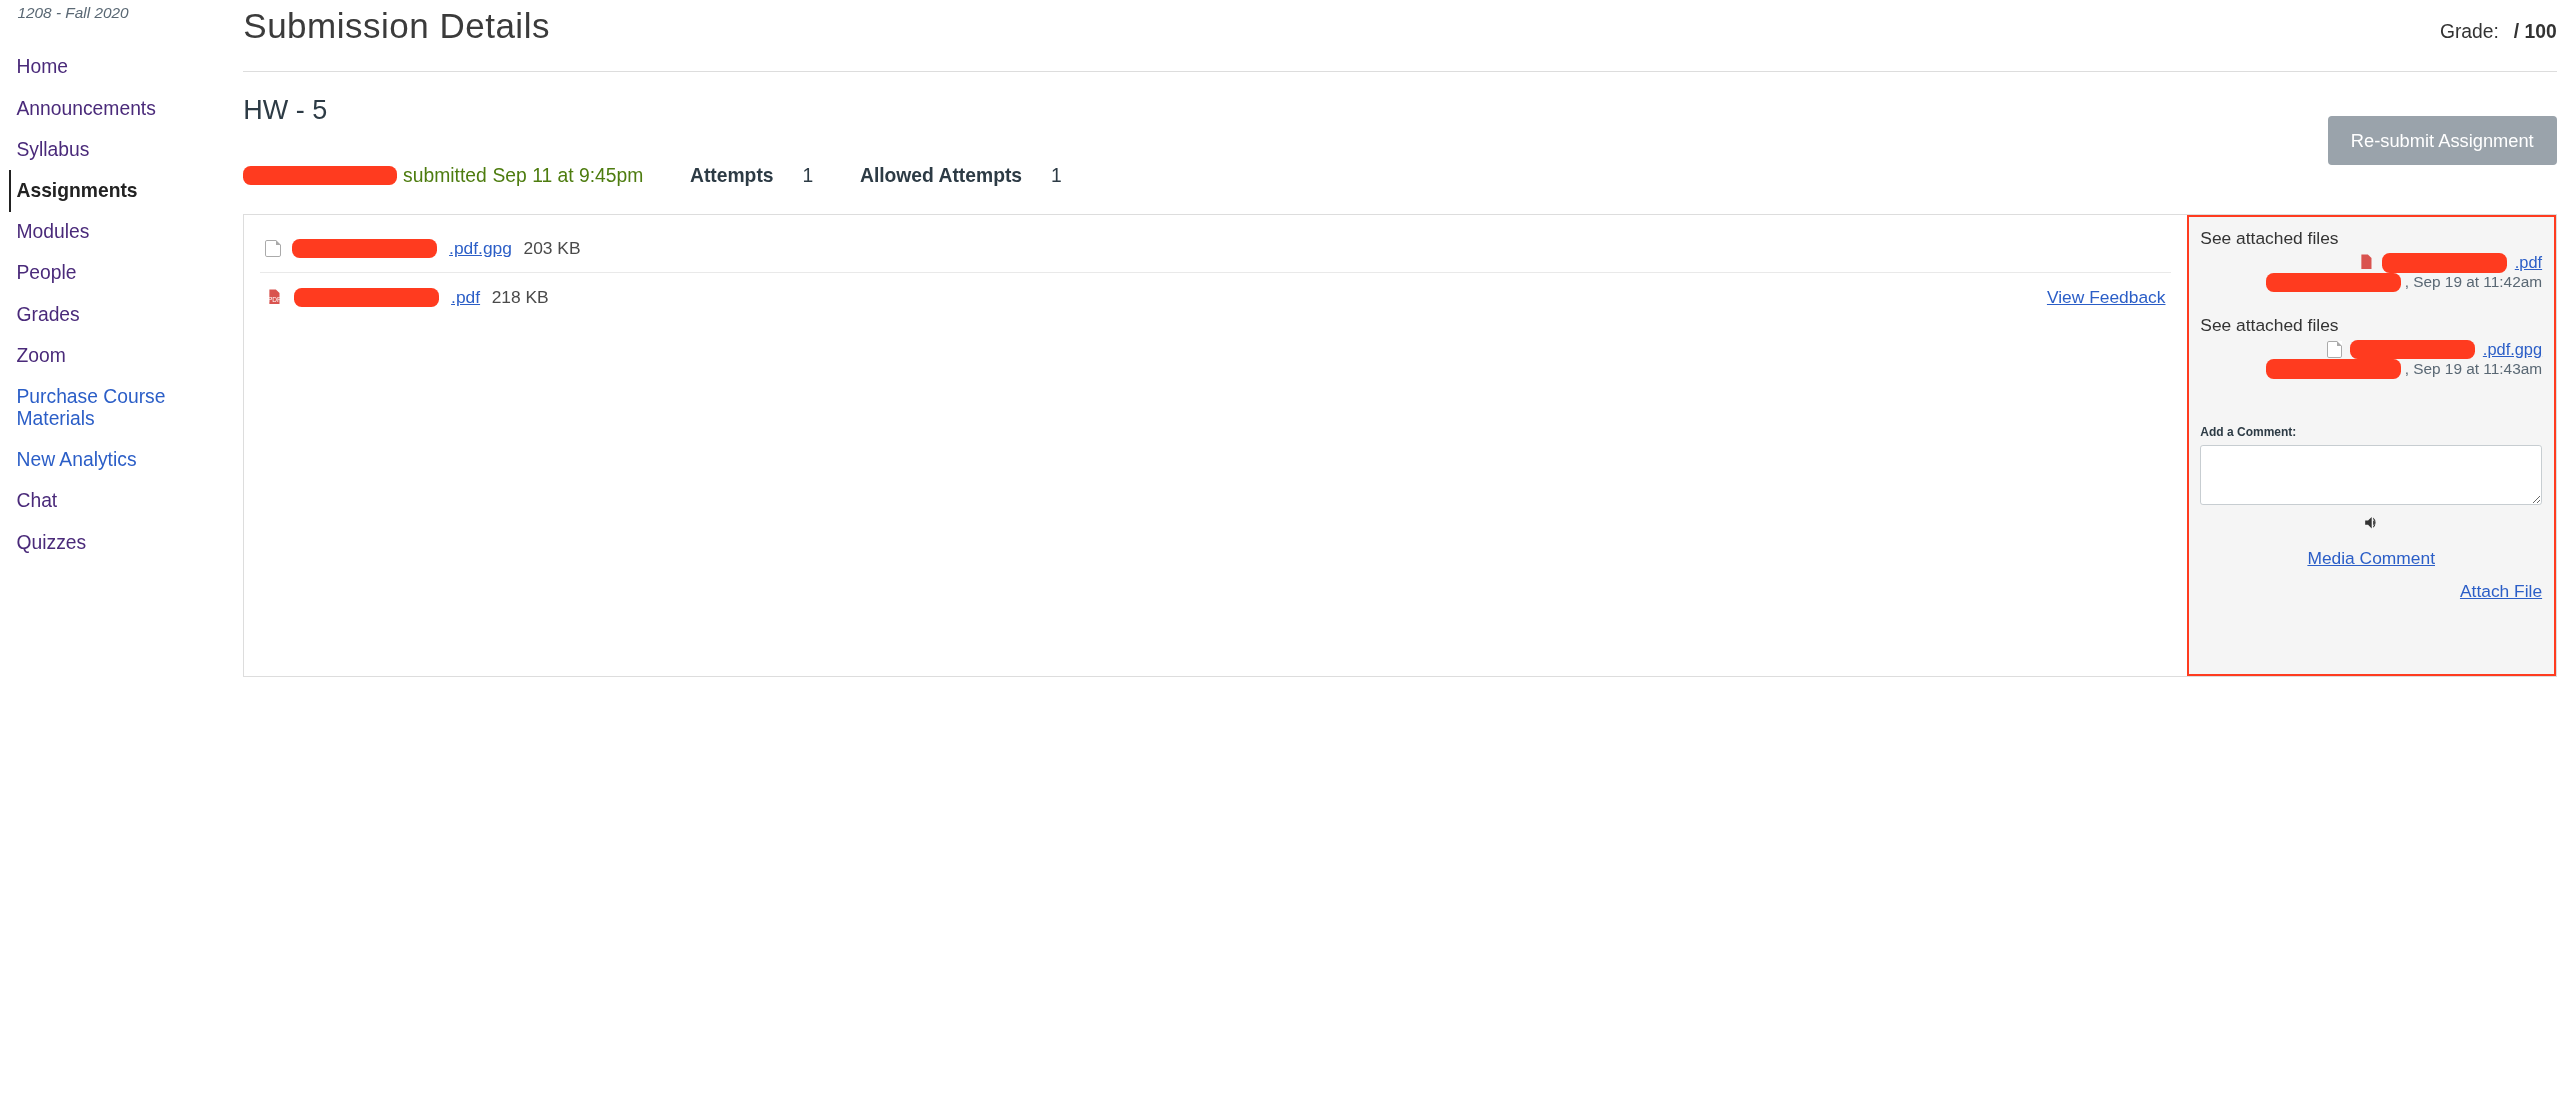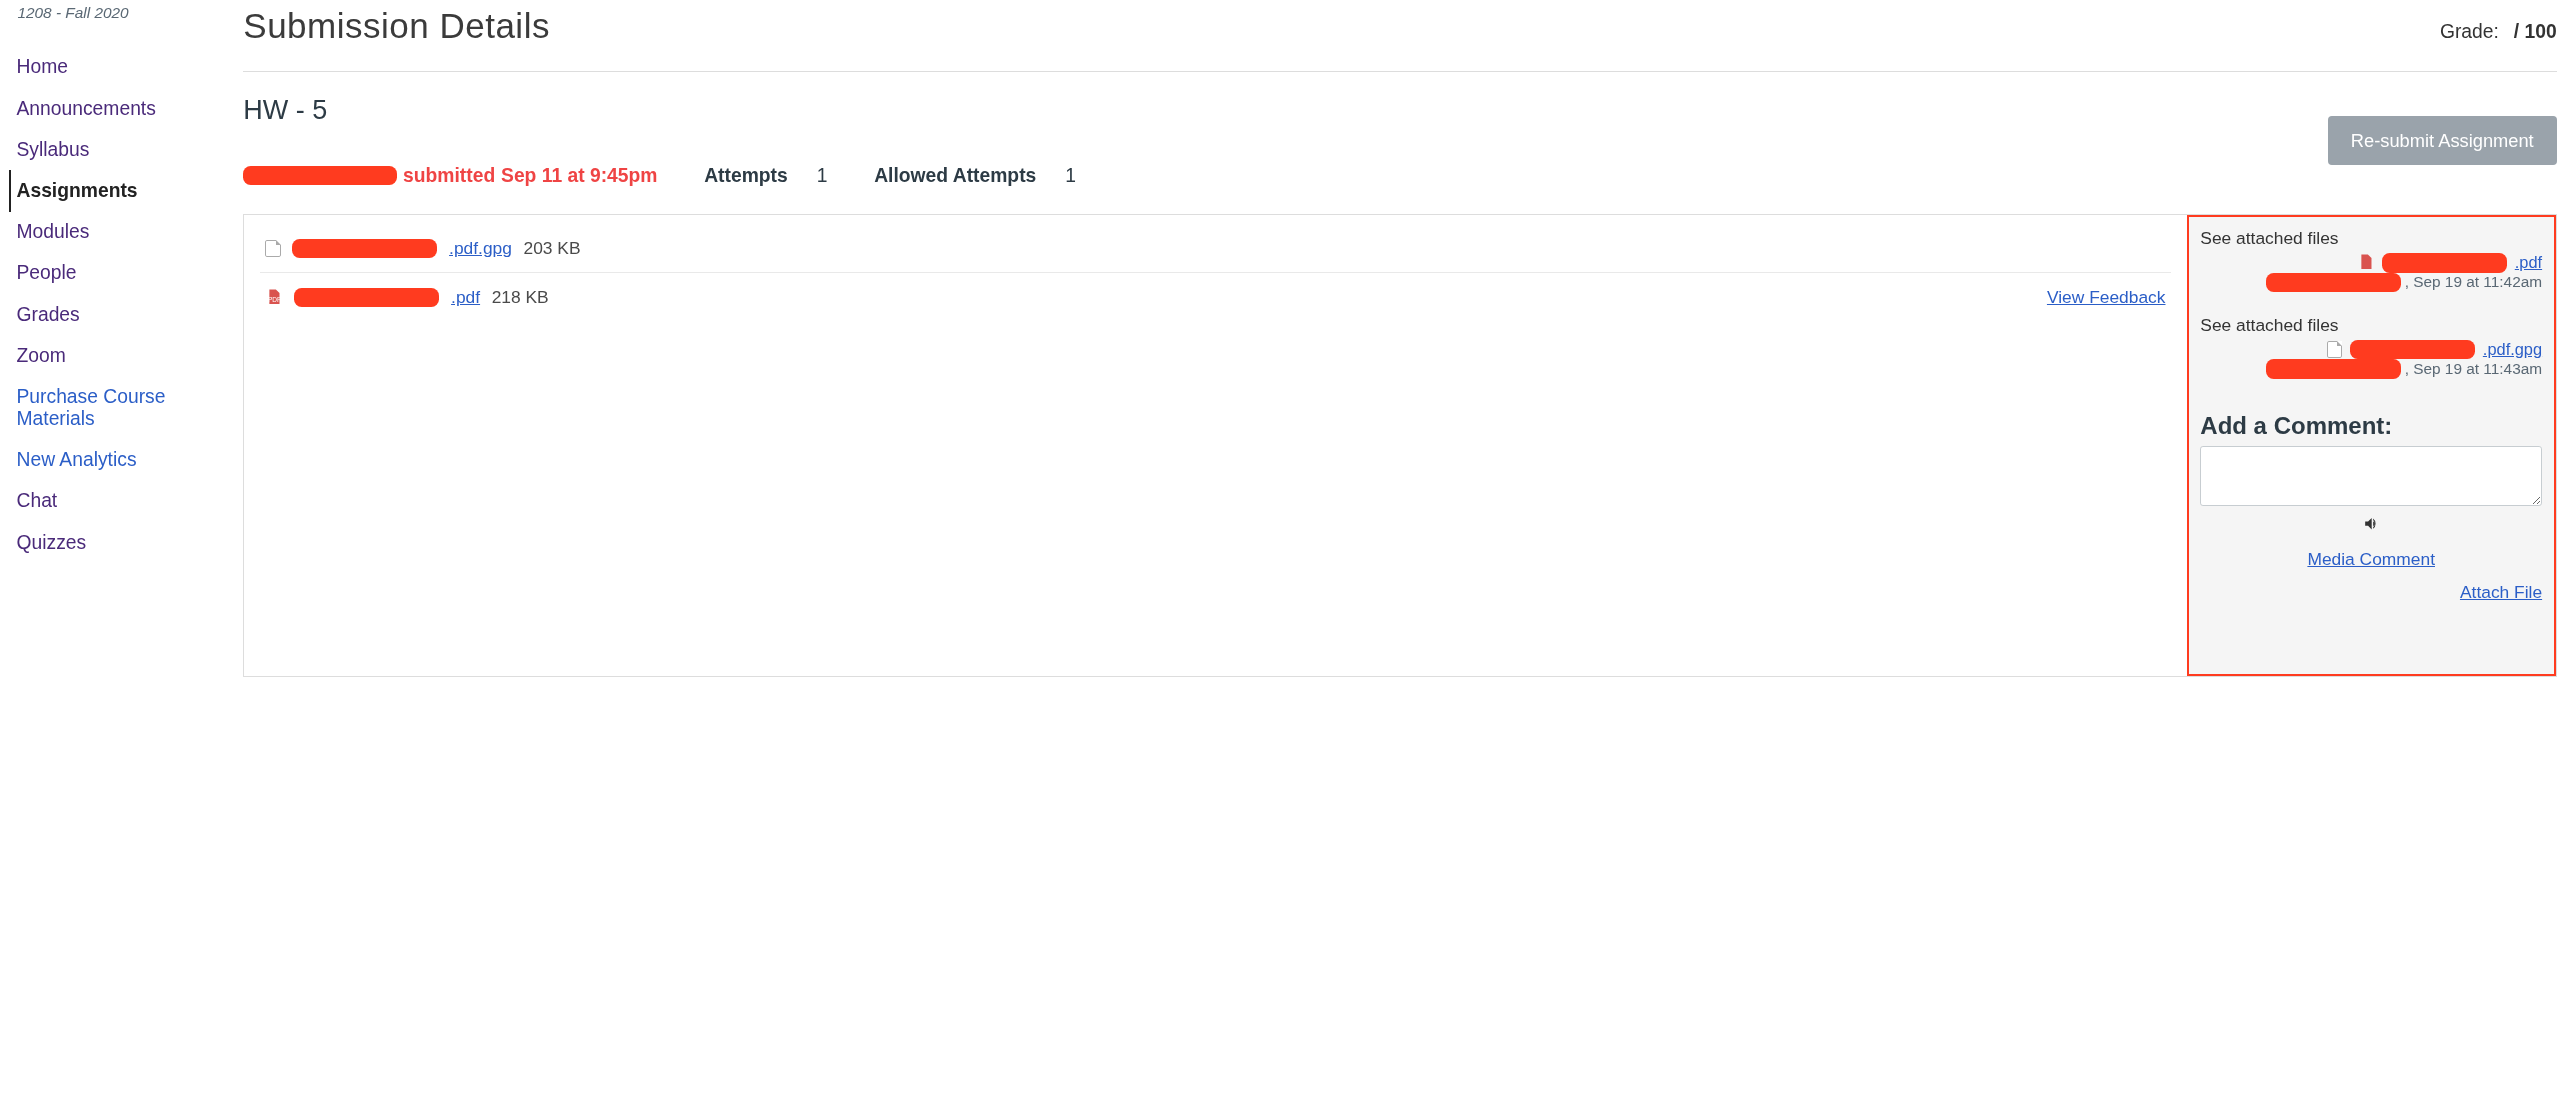--- a/index.html
+++ b/index.html
@@ -60,21 +60,21 @@
   .grade { font-size: 19.3px; color: #333; text-align: right; }
   .grade-label { margin-right: 9.6px; }
   .meta-row {
     display: flex;
     justify-content: space-between;
     align-items: center;
     margin: 23px 0 27px 0;
   }
   .meta-left { display: flex; align-items: baseline; gap: 39px; flex-wrap: wrap; }
   .meta-left h2 { font-weight: 400; font-size: 27px; margin: 0; }
-  .submitted-line { font-size: 19.3px; color: #ef4444; display: flex; align-items: center; gap: 5.8px; font-weight: bold; }
+  .submitted-line { font-size: 19.3px; color: #4d7c0f; display: flex; align-items: center; gap: 5.8px; }
   .attempt-block { display: inline-flex; gap: 29px; font-size: 19.3px; }
   .attempt-block strong { font-weight: 600; }
   .resubmit {
     background: #9aa3ab;
     color: #fff;
     border: none;
     border-radius: 3.9px;
     padding: 13.5px 23px;
     font-size: 18.3px;
     cursor: pointer;
@@ -100,21 +100,21 @@
     border: 2.9px solid #ff3b1f;
     position: relative;
     padding: 11.6px 11.6px 13.5px 11.6px;
   }
   .comments-inner { display: flex; flex-direction: column; gap: 5.8px; }
   .comment-block { margin-bottom: 17.4px; }
   .see-att { color: #333; font-size: 17.4px; margin-bottom: 3.9px; }
   .att-line { display: flex; align-items: center; justify-content: flex-end; gap: 7.7px; font-size: 16.4px; }
   .att-line .alink { color: #2b5ec7; }
   .att-meta { text-align: right; color: #5a6874; font-size: 15.4px; display: flex; justify-content: flex-end; gap: 3.9px; align-items: center; }
-  .add-comment-label { font-weight: 700; font-size: 24px; margin-top: 10px; }
+  .add-comment-label { font-weight: 700; font-size: 12px; margin-top: 23px; }
   .comment-ta {
     width: 100%;
     height: 60px;
     resize: vertical;
     border: 1px solid #c7cdd1;
     border-radius: 2.9px;
     padding: 5.8px;
     font-family: inherit;
     font-size: 14.5px;
     background: #fff;

